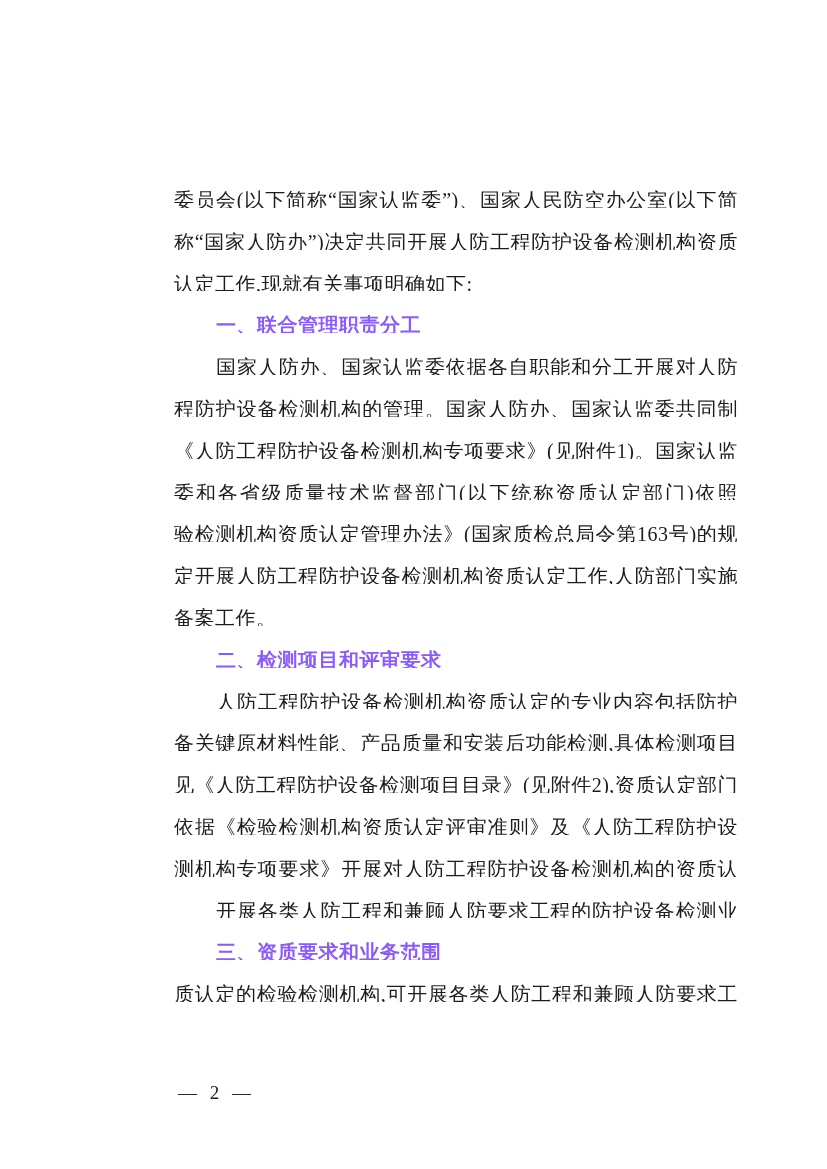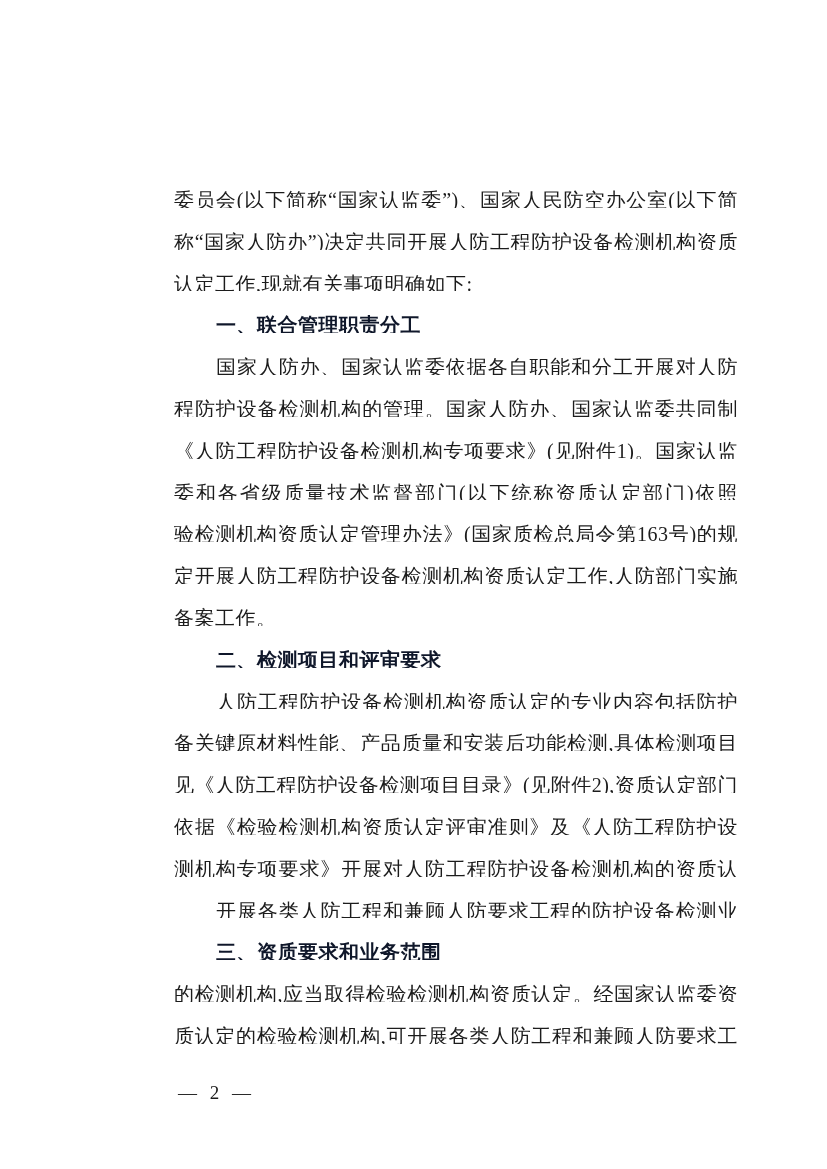--- a/index.html
+++ b/index.html
@@ -40,21 +40,21 @@
   }
   .line.indent {
     text-indent: 42px;
   }
   .line.heading {
     font-family: "Liberation Sans", "DejaVu Sans", sans-serif;
     font-weight: 700;
     text-align: left;
     text-align-last: left;
     text-indent: 42px;
-    color: #0f172a;
+    color: #8b5cf6;
   }
   .page-number {
     position: absolute;
     left: 136px;
     top: 1030px;
     height: 41.8px;
     line-height: 41.8px;
     font-size: 19px;
     color: #1c1c1c;
     letter-spacing: 4px;
@@ -81,19 +81,18 @@
 
     <div class="line heading">二、检测项目和评审要求</div>
     <div class="line indent">人防工程防护设备检测机构资质认定的专业内容包括防护设</div>
     <div class="line">备关键原材料性能、产品质量和安装后功能检测,具体检测项目详</div>
     <div class="line">见《人防工程防护设备检测项目目录》(见附件2),资质认定部门</div>
     <div class="line">依据《检验检测机构资质认定评审准则》及《人防工程防护设备检</div>
     <div class="line">测机构专项要求》开展对人防工程防护设备检测机构的资质认定</div>
 
     <div class="line indent">开展各类人防工程和兼顾人防要求工程的防护设备检测业务</div>
     <div class="line heading">三、资质要求和业务范围</div>
-    <div class="line">的检测机构,应当取得检验检测机构资质认定。经国家认监委资</div>
     <div class="line">质认定的检验检测机构,可开展各类人防工程和兼顾人防要求工</div>
 
   </div>
 
   <div class="page-number">— 2 —</div>
 </div>
 
 </body></html>

